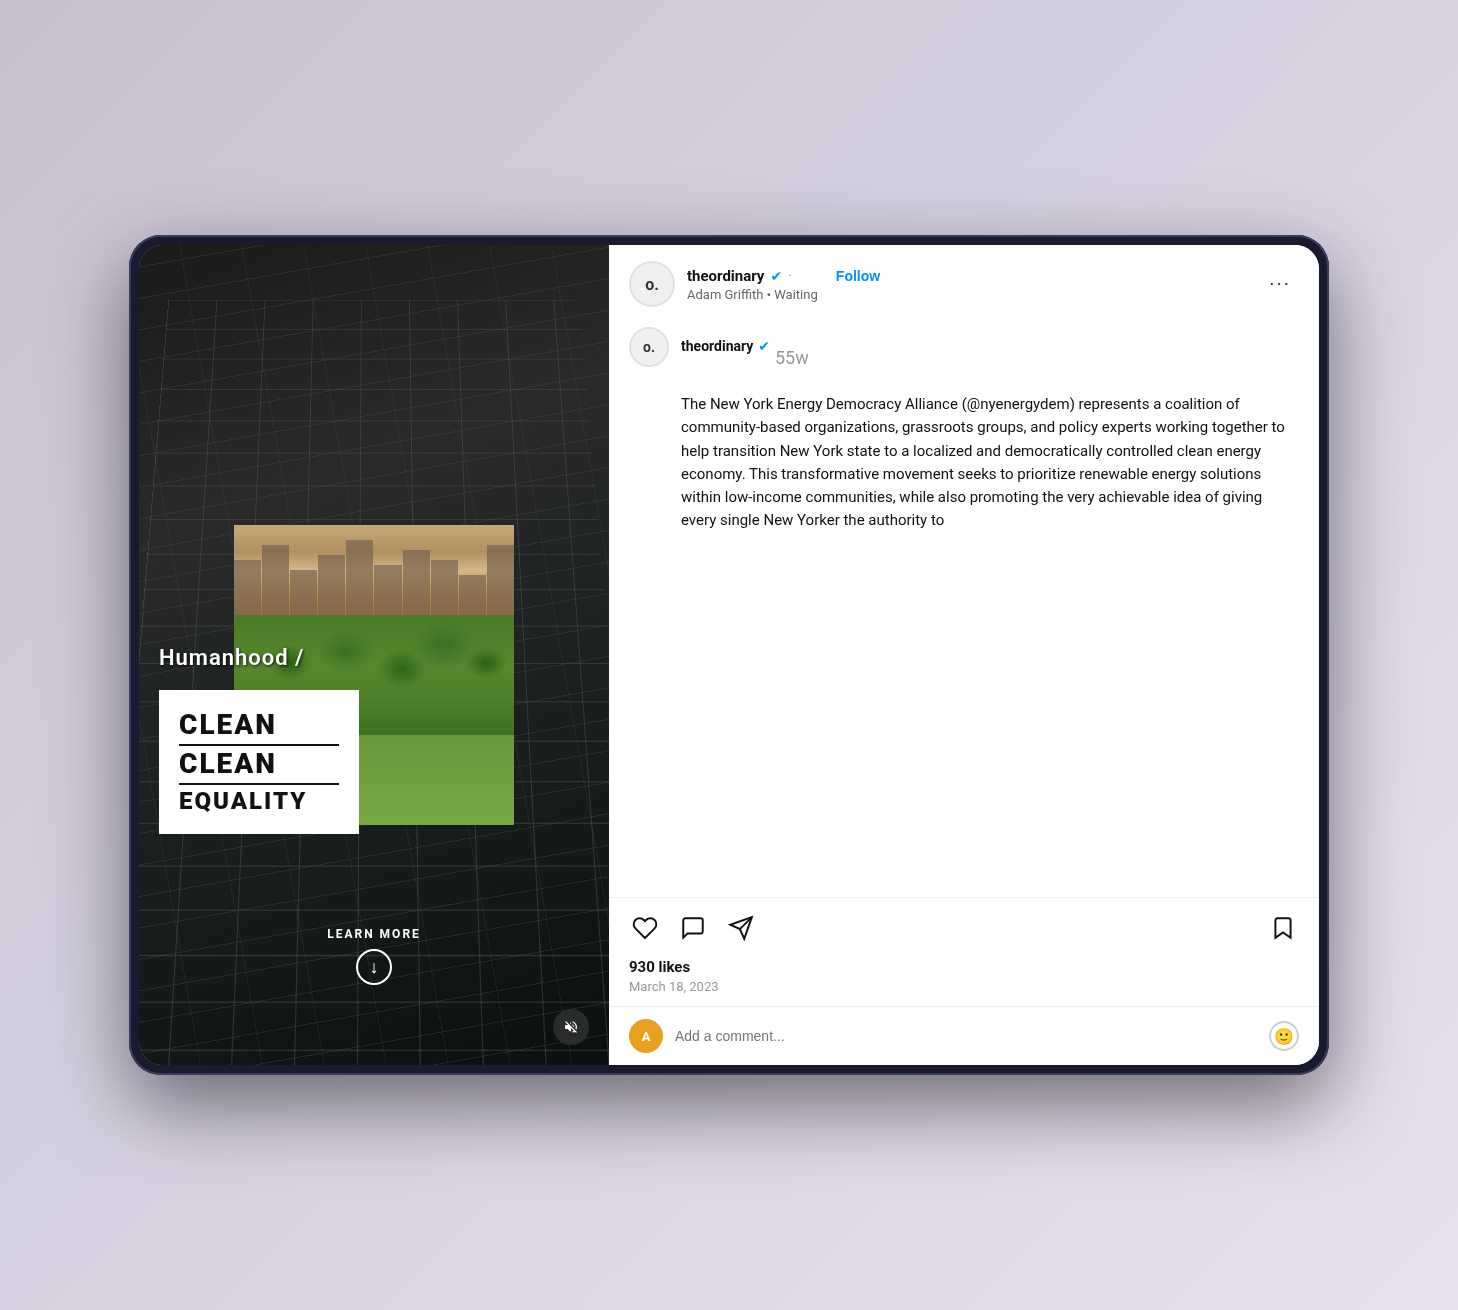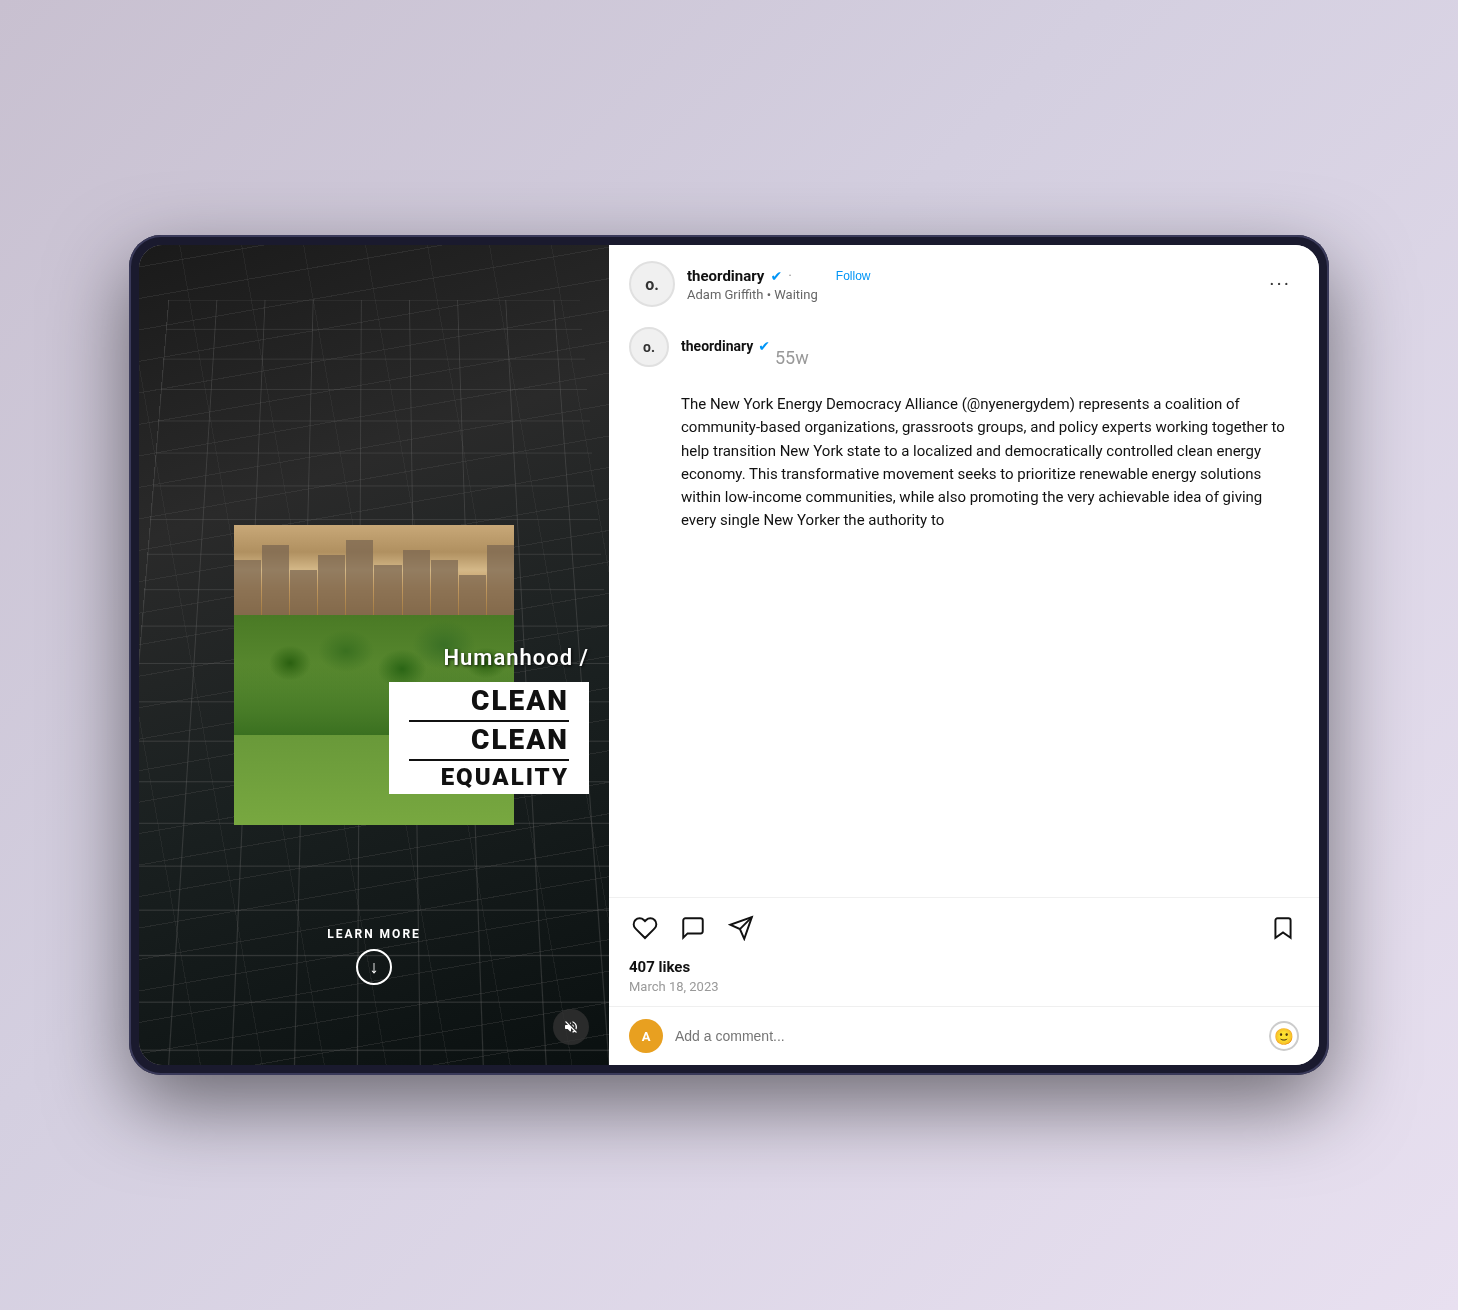--- a/index.html
+++ b/index.html
@@ -116,36 +116,36 @@
         radial-gradient(ellipse 35px 28px at 60% 45%, #2a6515 0%, transparent 70%),
         radial-gradient(ellipse 45px 35px at 75% 25%, #3a7025 0%, transparent 70%),
         radial-gradient(ellipse 30px 22px at 90% 40%, #2a6010 0%, transparent 70%),
         linear-gradient(180deg, transparent 40%, #3a7020 100%);
     }
     .overlay-text {
       position: absolute;
       top: 400px;
       left: 0;
       right: 0;
-      text-align: right;
+      text-align: left;
       color: white;
       padding: 0 20px;
     }
     .humanhood-text {
       font-size: 22px;
       font-weight: 600;
       letter-spacing: 1px;
       margin-bottom: 4px;
       text-shadow: 1px 1px 3px rgba(0,0,0,0.8);
     }
     .clean-energy-block {
       background: white;
       color: #111;
-      padding: 4px 20px;
-      margin-top: 8px;
+      padding: 20px 20px;
+      margin-top: 16px;
       display: inline-block;
       width: 200px;
     }
     .clean-text {
       font-size: 28px;
       font-weight: 900;
       letter-spacing: 2px;
       line-height: 1.1;
     }
     .energy-text {
@@ -250,22 +250,22 @@
     .verified-icon {
       color: #0095f6;
       font-size: 14px;
     }
     .dot-separator {
       color: #999;
       font-size: 14px;
     }
     .follow-btn {
       color: #0095f6;
-      font-weight: 400;
-      font-size: 12px;
+      font-weight: 700;
+      font-size: 14px;
       background: none;
       border: none;
       cursor: pointer;
       padding-left: 38px;
     }
     .account-sub {
       font-size: 13px;
       color: #666;
       margin-top: 2px;
     }
@@ -516,21 +516,21 @@
           </svg>
         </div>
         <div class="action-icon bookmark-icon">
           <svg viewBox="0 0 24 24" fill="none" stroke="currentColor" stroke-width="1.8">
             <path d="M19 21l-7-5-7 5V5a2 2 0 0 1 2-2h10a2 2 0 0 1 2 2z"></path>
           </svg>
         </div>
       </div>
 
       <div class="post-meta">
-        <div class="likes-count">407 likes</div>
+        <div class="likes-count">930 likes</div>
         <div class="post-date">March 18, 2023</div>
       </div>
 
       <div class="comment-area">
         <div class="comment-avatar">
           <span>A</span>
         </div>
         <input class="comment-input" type="text" placeholder="Add a comment..." style="">
         <div class="emoji-btn">🙂</div>
       </div>

